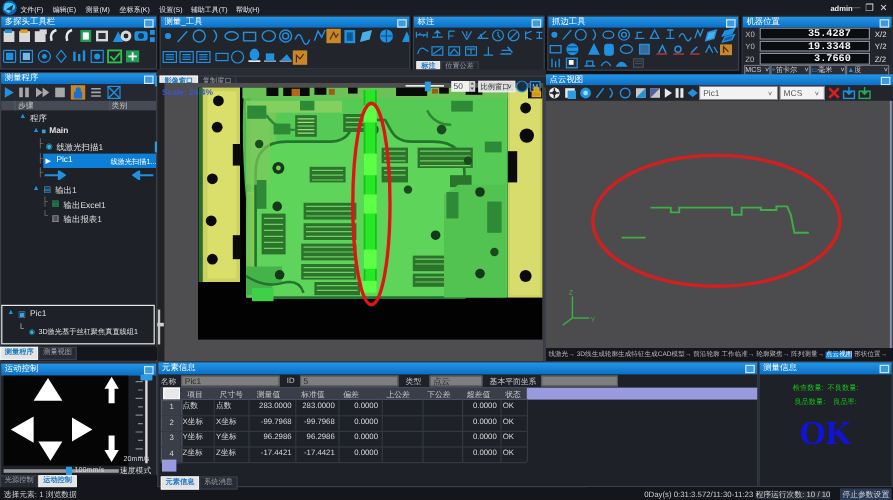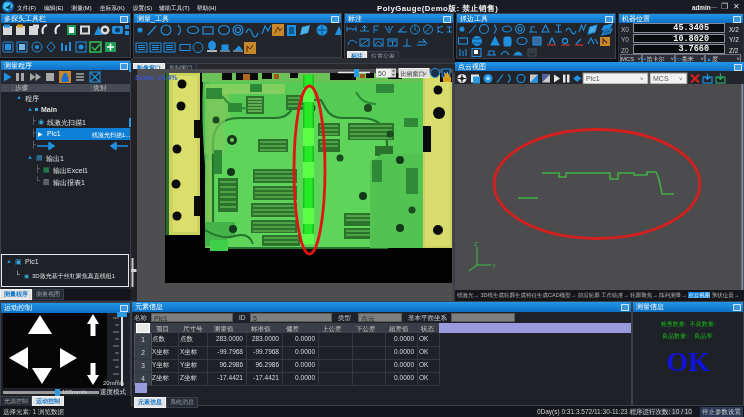--- a/index.html
+++ b/index.html
@@ -30,21 +30,20 @@
 
 <div class="abs" style="left:0;top:0;width:744px;height:13px;background:#191c25;">
   <svg class="abs" style="left:1px;top:0px" width="14" height="13" viewBox="0 0 14 13">
     <circle cx="7" cy="6.5" r="6" fill="#1060b0"></circle>
     <path d="M3 3 q5 -2 8 1 q2 3 -2 5 l-3 2 -4 -3 z" fill="#40c8f0"></path>
     <path d="M4 8 l6 -4 -1 5 z" fill="#083a60"></path>
   </svg>
   <div class="abs" style="left:17px;top:3.5px;font-size:5.8px;color:#e8e8e8;white-space:nowrap;">
     <span style="margin-right:8px;">文件(F)</span><span style="margin-right:8px;">编辑(E)</span><span style="margin-right:8px;">测量(M)</span><span style="margin-right:8px;">坐标系(K)</span><span style="margin-right:7px;">设置(S)</span><span style="margin-right:7px;">辅助工具(T)</span><span>帮助(H)</span>
   </div>
-  <div class="abs" style="left:377px;top:2.5px;font-size:7.8px;font-weight:bold;color:#f0f0f0;letter-spacing:0.45px;">PolyGauge(Demo版: 禁止销售)</div>
   <div class="abs" style="left:692px;top:3.5px;font-size:6.3px;font-weight:bold;color:#e8e8e8;">admin</div>
   <div class="abs" style="left:710px;top:3px;font-size:7px;color:#9a9a9a;">—</div>
   <div class="abs" style="left:721px;top:2px;font-size:8px;color:#dadada;">❐</div>
   <div class="abs" style="left:733px;top:2px;font-size:8px;color:#dadada;">✕</div>
 </div>
 
 <div class="abs panel" style="left:0;top:13px;width:131px;height:45px;">
   <div class="tbar" style="position:relative;height:9px;">多探头工具栏<span class="pin"></span></div>
   <svg width="129" height="34" viewBox="0 0 129 34">
 
@@ -229,22 +228,22 @@
             <rect x="71" y="2" width="8" height="7" stroke="#667788"></rect>
             <path d="M72 4 h6 M72 6 h6" stroke="#667788"></path>
           </g>
     </g>
   </svg>
 </div>
 
 <div class="abs panel" style="left:618px;top:13px;width:126px;height:53px;border-color:#2a2f3a;">
   <div class="tbar" style="position:relative;height:9px;">机器位置<span class="pin"></span></div>
   <div class="abs" style="left:2px;top:10.5px;font-size:6.5px;color:#b8b8b8;line-height:10.5px;">X0<br>Y0<br>Z0</div>
-  <div class="abs lcd" style="left:14px;top:9px;width:92px;height:9.5px;font-size:8.5px;line-height:8px;">45.3405</div>
-  <div class="abs lcd" style="left:14px;top:19.5px;width:92px;height:9.5px;font-size:8.5px;line-height:8px;">10.8020</div>
+  <div class="abs lcd" style="left:14px;top:9px;width:92px;height:9.5px;font-size:8.5px;line-height:8px;">35.4287</div>
+  <div class="abs lcd" style="left:14px;top:19.5px;width:92px;height:9.5px;font-size:8.5px;line-height:8px;">19.3348</div>
   <div class="abs lcd" style="left:14px;top:30px;width:92px;height:9.5px;font-size:8.5px;line-height:8px;">3.7660</div>
   <div class="abs" style="left:110px;top:10.5px;font-size:6.5px;color:#e0e0e0;line-height:10.5px;">X/2<br>Y/2<br>Z/2</div>
   <div class="abs" style="left:1px;top:39.5px;width:124px;height:10px;background:#2a2d35;font-size:6px;color:#cfcfcf;line-height:9px;">
     <span style="display:inline-block;width:22px;border:1px solid #6a7080;box-sizing:border-box;">MCS<span style="float:right">˅</span></span><span style="display:inline-block;width:33px;border:1px solid #6a7080;box-sizing:border-box;"><span style="color:#2090e0">⌖</span>笛卡尔<span style="float:right">˅</span></span><span style="display:inline-block;width:30px;border:1px solid #6a7080;box-sizing:border-box;"><span style="color:#2090e0">▭</span>毫米<span style="float:right">˅</span></span><span style="display:inline-block;width:36px;border:1px solid #6a7080;box-sizing:border-box;"><span style="color:#2090e0">▲</span>度<span style="float:right">˅</span></span>
   </div>
 </div>
 
 <div class="abs" style="left:0;top:60px;width:131px;height:242px;background:#1e2127;border:1px solid #3a3f4a;box-sizing:border-box;">
   <div class="tbar" style="position:relative;height:9px;">测量程序<span class="pin"></span></div>
 

